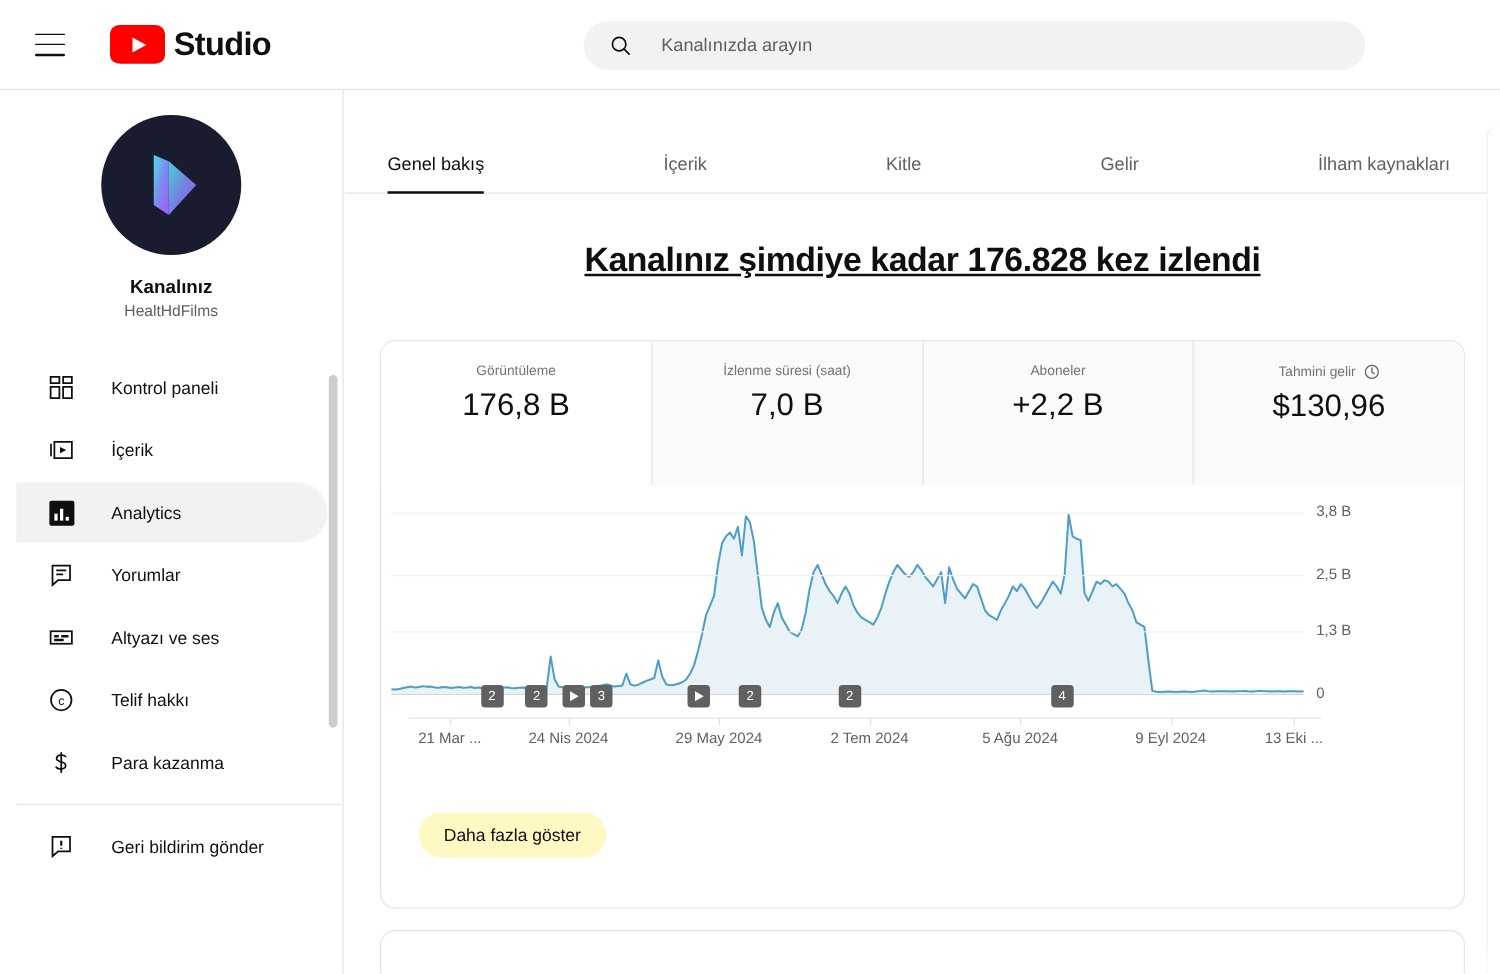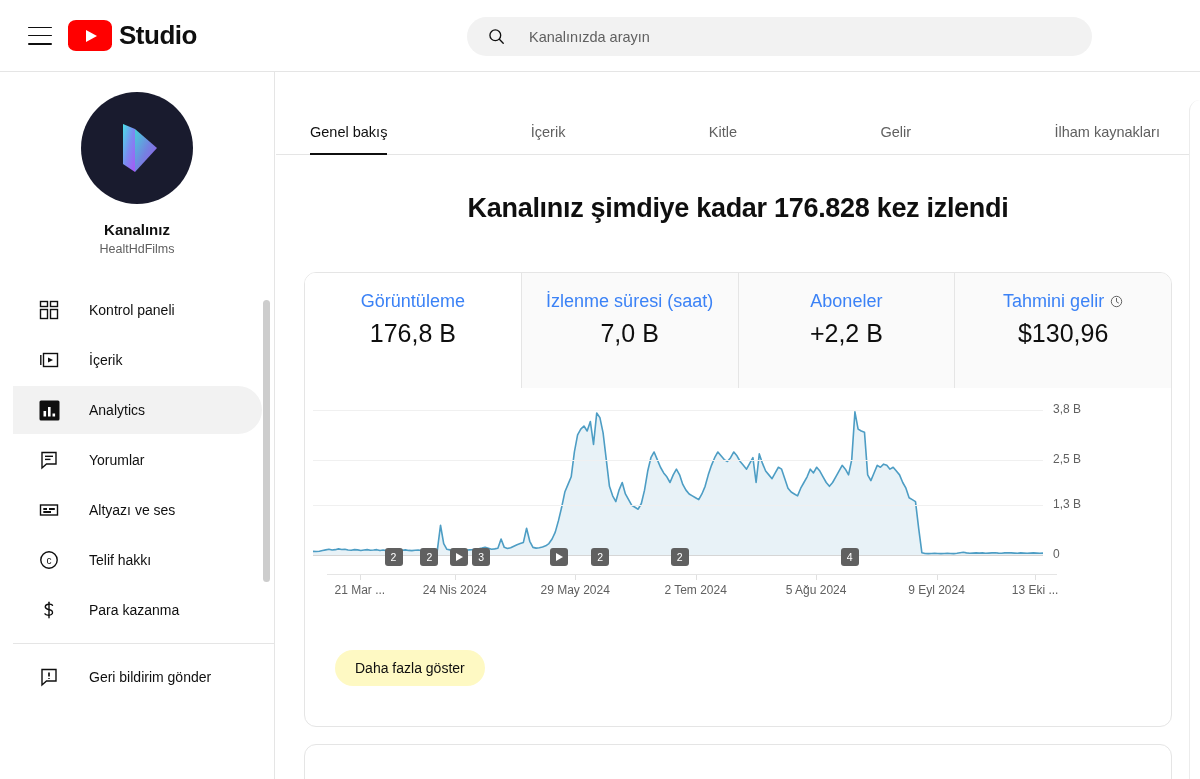--- a/index.html
+++ b/index.html
@@ -20,21 +20,21 @@
     display: flex; align-items: center;
   }
   .hamburger {
     width: 24px; height: 18px;
     margin-left: 28px;
     display: flex; flex-direction: column; justify-content: space-between;
     cursor: pointer;
   }
   .hamburger span { display: block; height: 1.6px; width: 100%; background: #0f0f0f; border-radius: 1px; }
 
-  .brand { display: flex; align-items: center; margin-left: 16px; cursor: pointer; }
+  .brand { display: flex; align-items: center; margin-left: 36px; cursor: pointer; }
   .yt-logo {
     width: 44px; height: 31px; background: #ff0000;
     border-radius: 8px / 22%;
     display: flex; align-items: center; justify-content: center;
   }
   .yt-logo .tri {
     width: 0; height: 0;
     border-left: 11px solid #fff;
     border-top: 6.5px solid transparent;
     border-bottom: 6.5px solid transparent;
@@ -121,40 +121,40 @@
     position: relative; white-space: nowrap;
   }
   .tab.active { color: #0f0f0f; font-weight: 500; }
   .tab.active::after {
     content: ""; position: absolute; bottom: -1px; left: 0; right: 0;
     height: 2.5px; background: #0f0f0f;
   }
 
   .headline {
     text-align: center; margin-top: 38px;
-    font-size: 27px; font-weight: 700; letter-spacing: -.3px;
+    font-size: 27px; font-weight: 700; letter-spacing: -.3px; text-decoration: underline;
   }
 
   .card {
     position: absolute; left: 28px; top: 200px;
     width: 868px; height: 455px;
     background: #fff;
     border: 1px solid #e5e5e5; border-radius: 12px;
     overflow: hidden;
   }
 
   .metrics { display: flex; height: 115px; background: #fafafa; }
   .metric {
     flex: 1; text-align: center; padding-top: 18px;
     border-right: 1px solid #e5e5e5; cursor: pointer;
   }
   .metric:last-child { border-right: none; }
   .metric.selected { background: #ffffff; }
   .metric .m-label {
-    font-size: 18px; color: #3b82f6;
+    font-size: 11px; color: #737373;
     display: flex; align-items: center; justify-content: center; gap: 6px;
   }
   .metric .m-value { font-size: 25px; margin-top: 7px; color: #0f0f0f; }
 
   .chartzone { position: relative; height: 340px; }
   .plot {
     position: absolute; left: 8px; top: 22px;
     width: 730px; height: 145px;
   }
   .gridline { position: absolute; left: 8px; width: 730px; height: 1px; background: #f0f0f0; }

